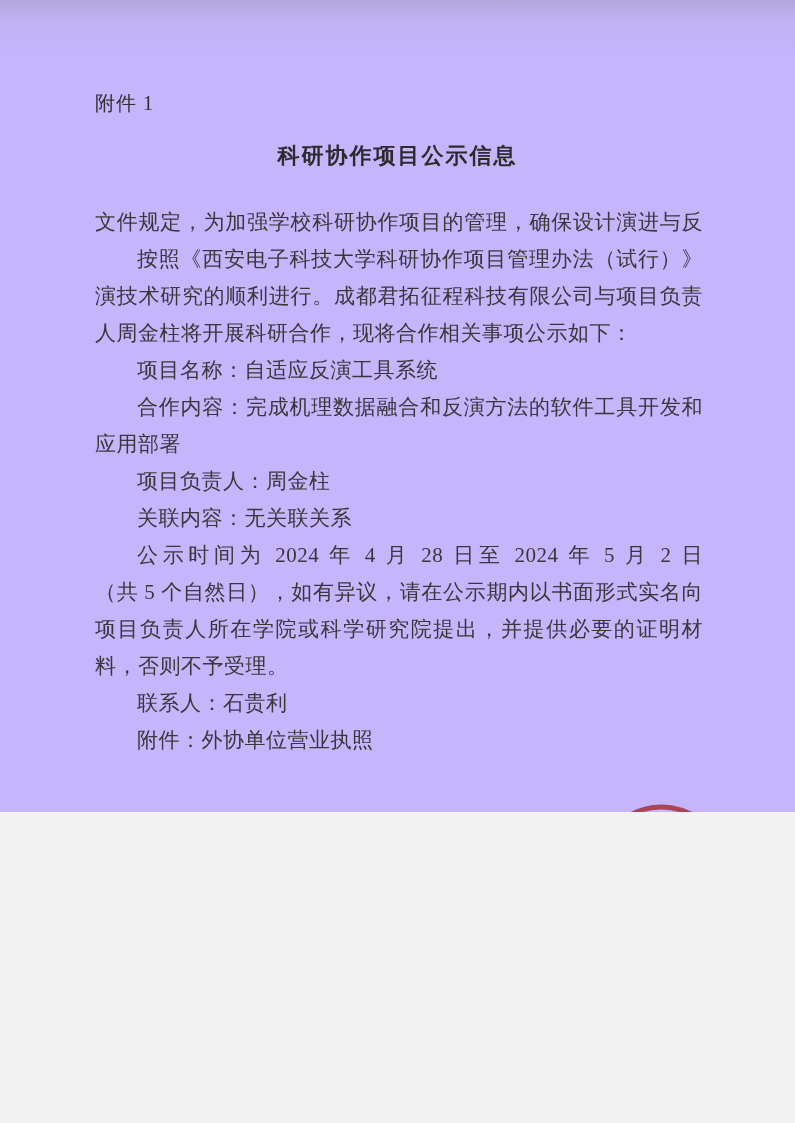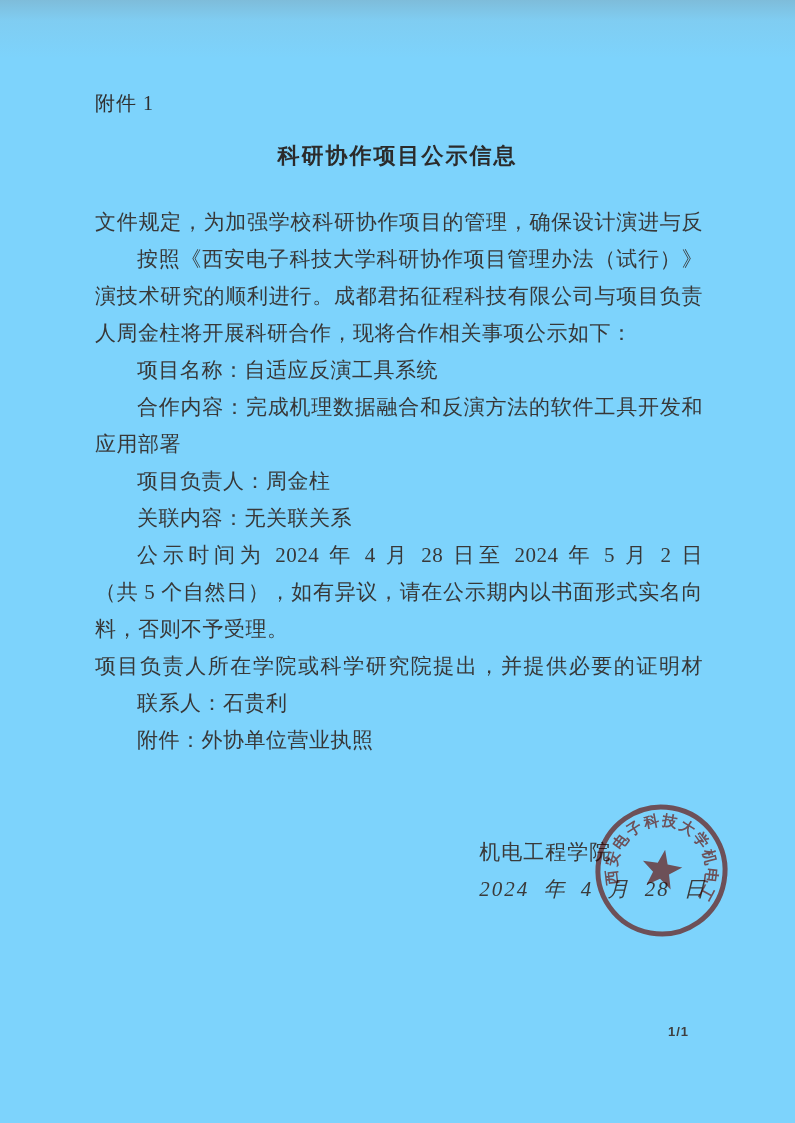--- a/index.html
+++ b/index.html
@@ -3,22 +3,22 @@
 <meta charset="utf-8">
 <style>
   html, body { margin: 0; padding: 0; }
   body {
     width: 795px; height: 1123px;
     background: #f2f2f2;
     font-family: "Liberation Serif", "DejaVu Serif", serif;
   }
   .page {
     position: relative;
-    width: 795px; height: 1123px;
-    background: #7dd3fc;
+    width: 795px; height: 812px;
+    background: #c4b5fd;
     overflow: hidden;
     color: #3a3a3a;
   }
   .scan-shade-top {
     position: absolute; top: 0; left: 0; right: 0; height: 58px;
     background: linear-gradient(180deg,
       rgba(130,130,130,0.28) 0%,
       rgba(150,150,150,0.10) 35%,
       rgba(160,160,160,0.0) 100%);
     pointer-events: none;
@@ -90,22 +90,22 @@
     <div class="doc-line indent fill">按照《西安电子科技大学科研协作项目管理办法（试行）》</div>
     <div class="doc-line fill">演技术研究的顺利进行。成都君拓征程科技有限公司与项目负责</div>
     <div class="doc-line">人周金柱将开展科研合作，现将合作相关事项公示如下：</div>
     <div class="doc-line indent">项目名称：自适应反演工具系统</div>
     <div class="doc-line indent fill">合作内容：完成机理数据融合和反演方法的软件工具开发和</div>
     <div class="doc-line">应用部署</div>
     <div class="doc-line indent">项目负责人：周金柱</div>
     <div class="doc-line indent">关联内容：无关联关系</div>
     <div class="doc-line indent fill">公示时间为 2024 年 4 月 28 日至 2024 年 5 月 2 日</div>
     <div class="doc-line fill">（共 5 个自然日），如有异议，请在公示期内以书面形式实名向</div>
+    <div class="doc-line fill">项目负责人所在学院或科学研究院提出，并提供必要的证明材</div>
     <div class="doc-line">料，否则不予受理。</div>
-    <div class="doc-line fill">项目负责人所在学院或科学研究院提出，并提供必要的证明材</div>
     <div class="doc-line indent">联系人：石贵利</div>
     <div class="doc-line indent">附件：外协单位营业执照</div>
   </div>
 
   <div class="sign-block">
     <div class="sign-org">机电工程学院</div>
     <div class="sign-date">2024 年 4 月 28 日</div>
   </div>
 
   <svg class="seal" viewBox="0 0 145 145" xmlns="http://www.w3.org/2000/svg">

